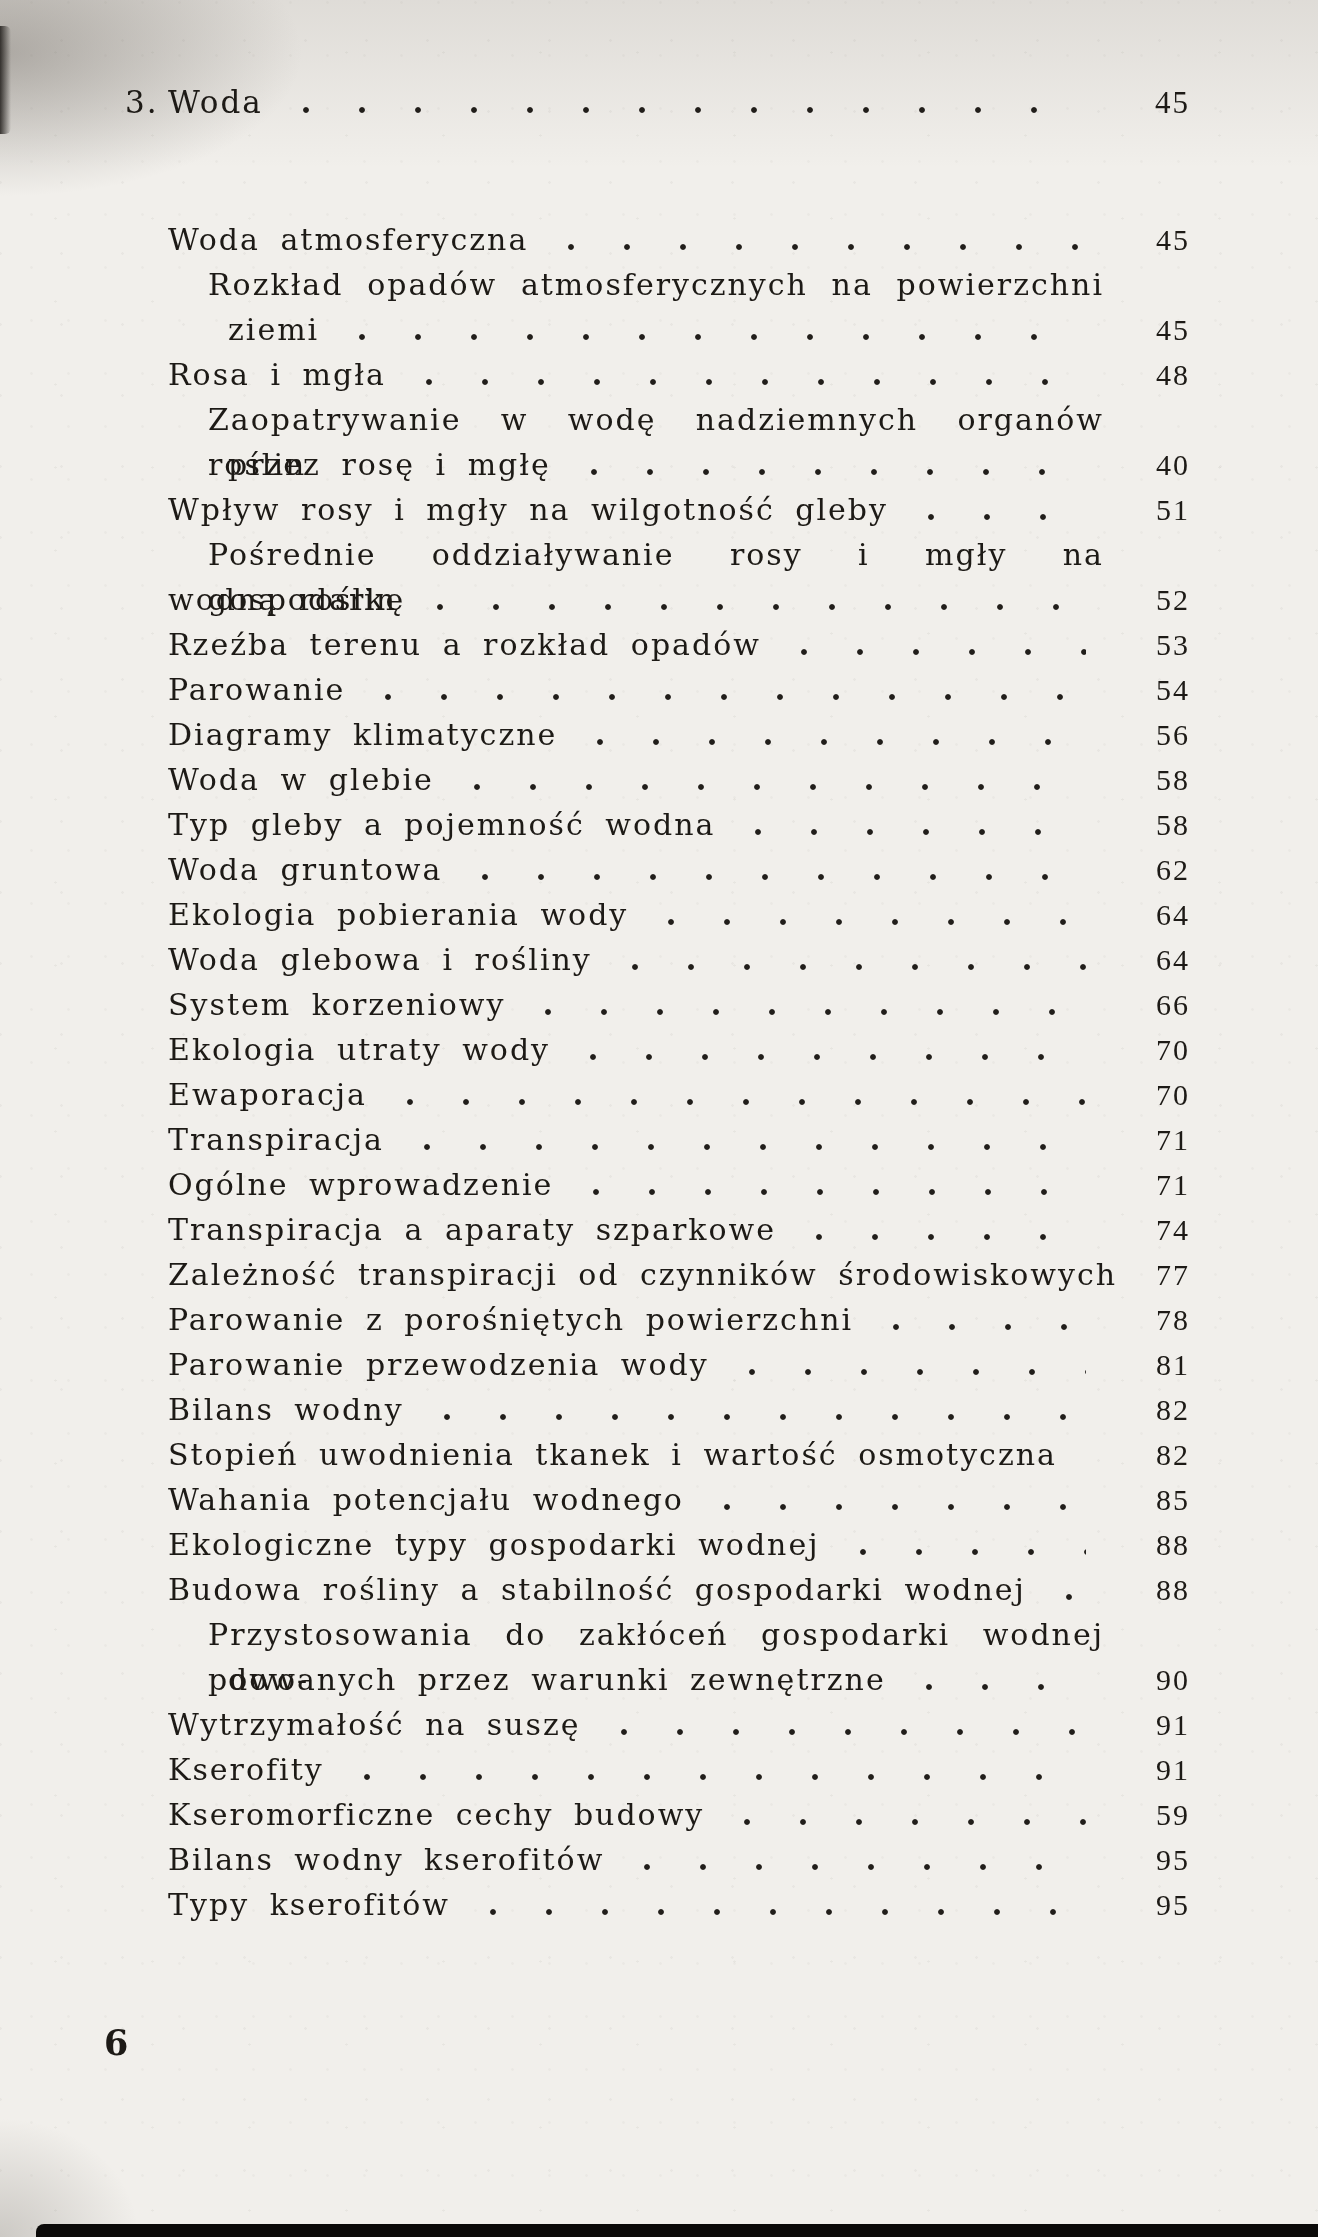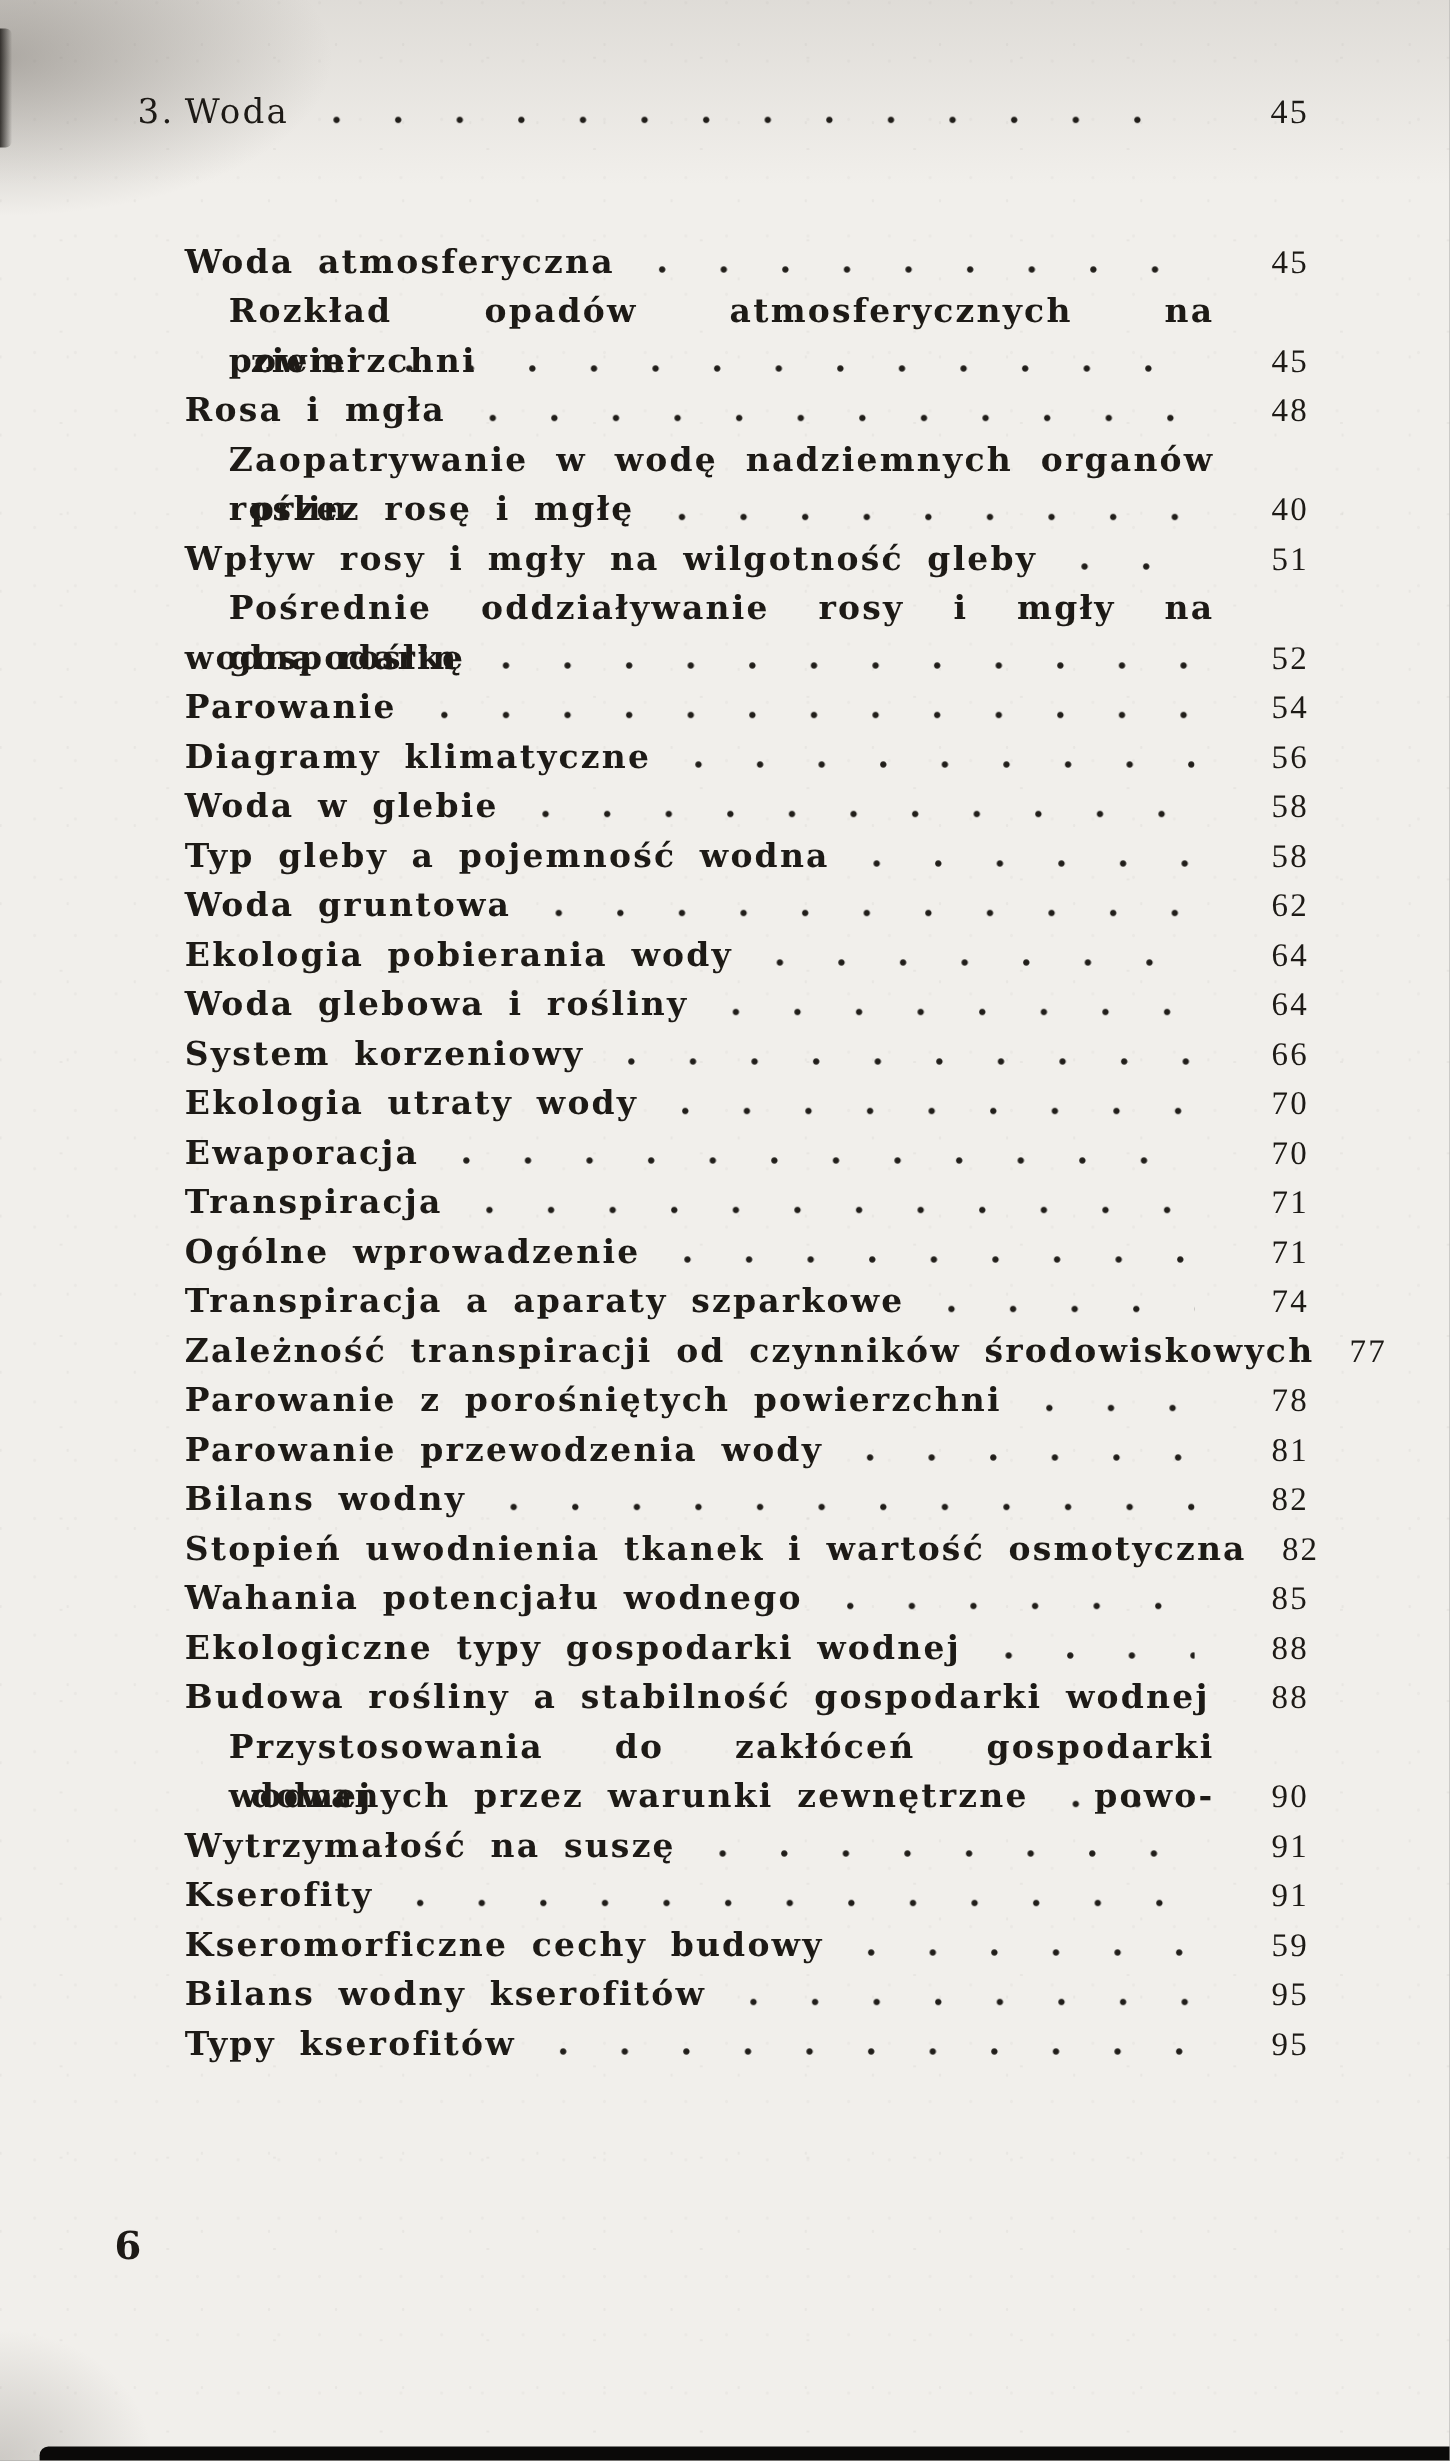--- a/index.html
+++ b/index.html
@@ -56,21 +56,21 @@
   .ch-num { display: inline-block; width: 43px; margin-left: -43px; }
 
   
   .toc-list { margin-top: 94px; }
   .toc-line {
     display: flex; align-items: baseline;
     height: 45px;
     font-size: 30px; line-height: 45px;
     letter-spacing: 2px; word-spacing: 9px;
   }
-  .toc-line .label { white-space: pre; font-weight: bold; }
+  .toc-line .label { white-space: pre; }
   .toc-line.indent .label { padding-left: 60px; }
   .toc-line.justify .label {
     flex: 1; white-space: normal;
     text-align: justify; text-align-last: justify; margin-left: 40px;
   }
   .dots {
     flex: 1; min-width: 0; height: 6px;
     align-self: baseline;
     background-image: radial-gradient(circle at 3px 3px, #211e1a 2.4px, rgba(0,0,0,0) 3.3px);
     background-repeat: repeat-x;
@@ -150,20 +150,27 @@
             <span class="pageno"></span>
           </div>
           <div class="toc-line">
             <span class="label">wodną roślin</span>
             <span class="dots"></span>
             <span class="pageno">52</span>
           </div>
         </div>
         <div class="toc-row">
           <div class="toc-line">
+            <span class="label">Rzeźba terenu a rozkład opadów</span>
+            <span class="dots"></span>
+            <span class="pageno">53</span>
+          </div>
+        </div>
+        <div class="toc-row">
+          <div class="toc-line">
             <span class="label">Parowanie</span>
             <span class="dots"></span>
             <span class="pageno">54</span>
           </div>
         </div>
         <div class="toc-row">
           <div class="toc-line">
             <span class="label">Diagramy klimatyczne</span>
             <span class="dots"></span>
             <span class="pageno">56</span>

